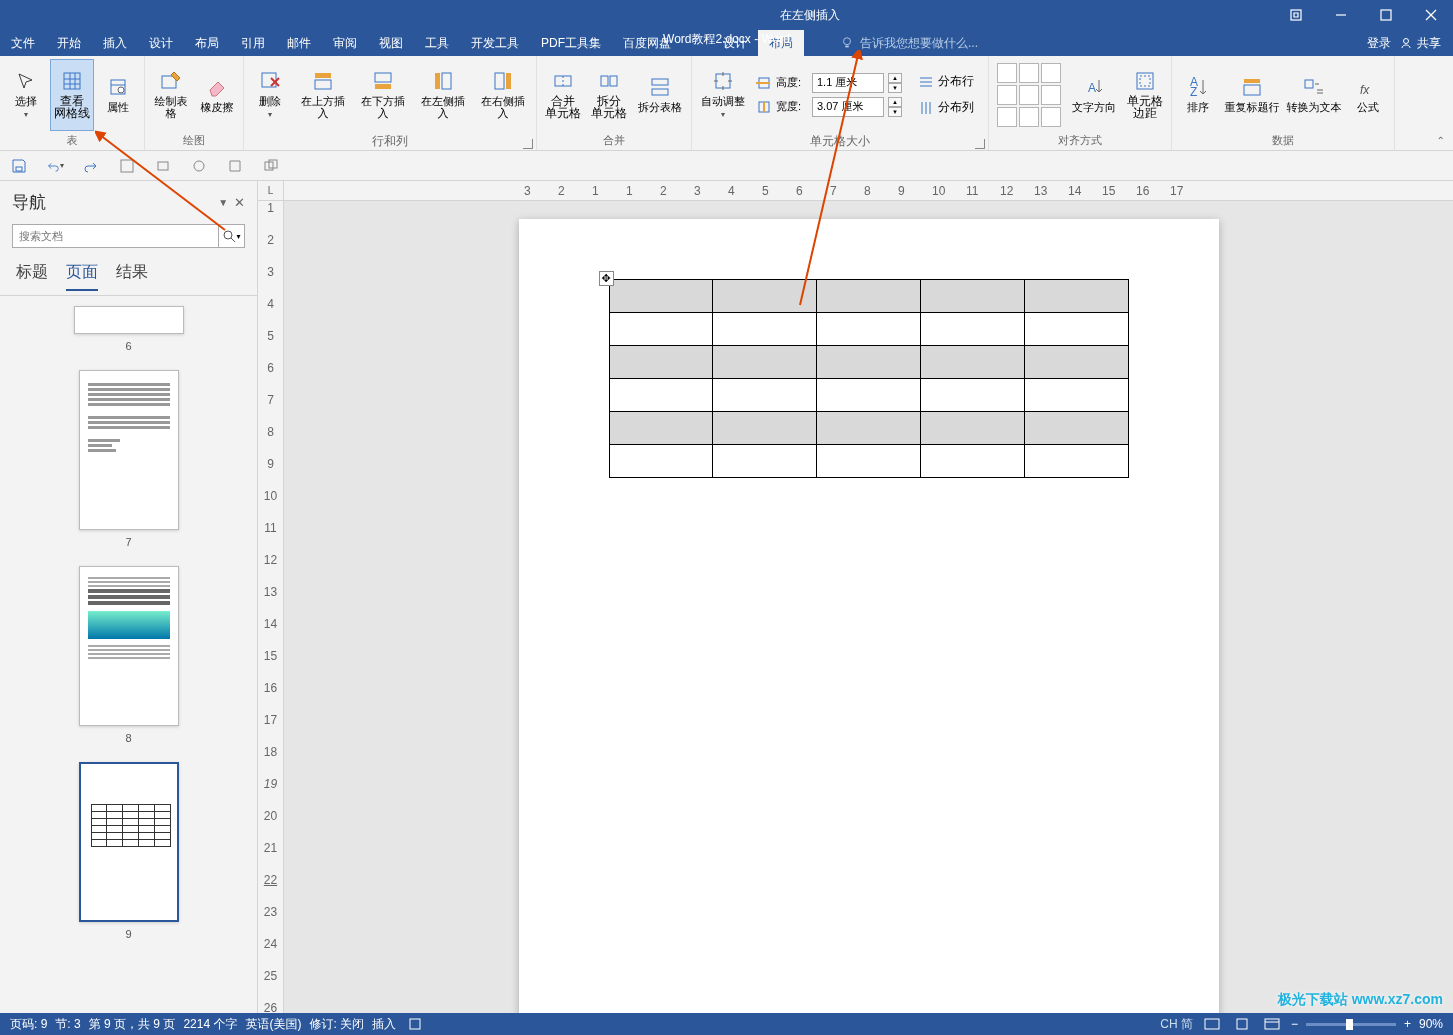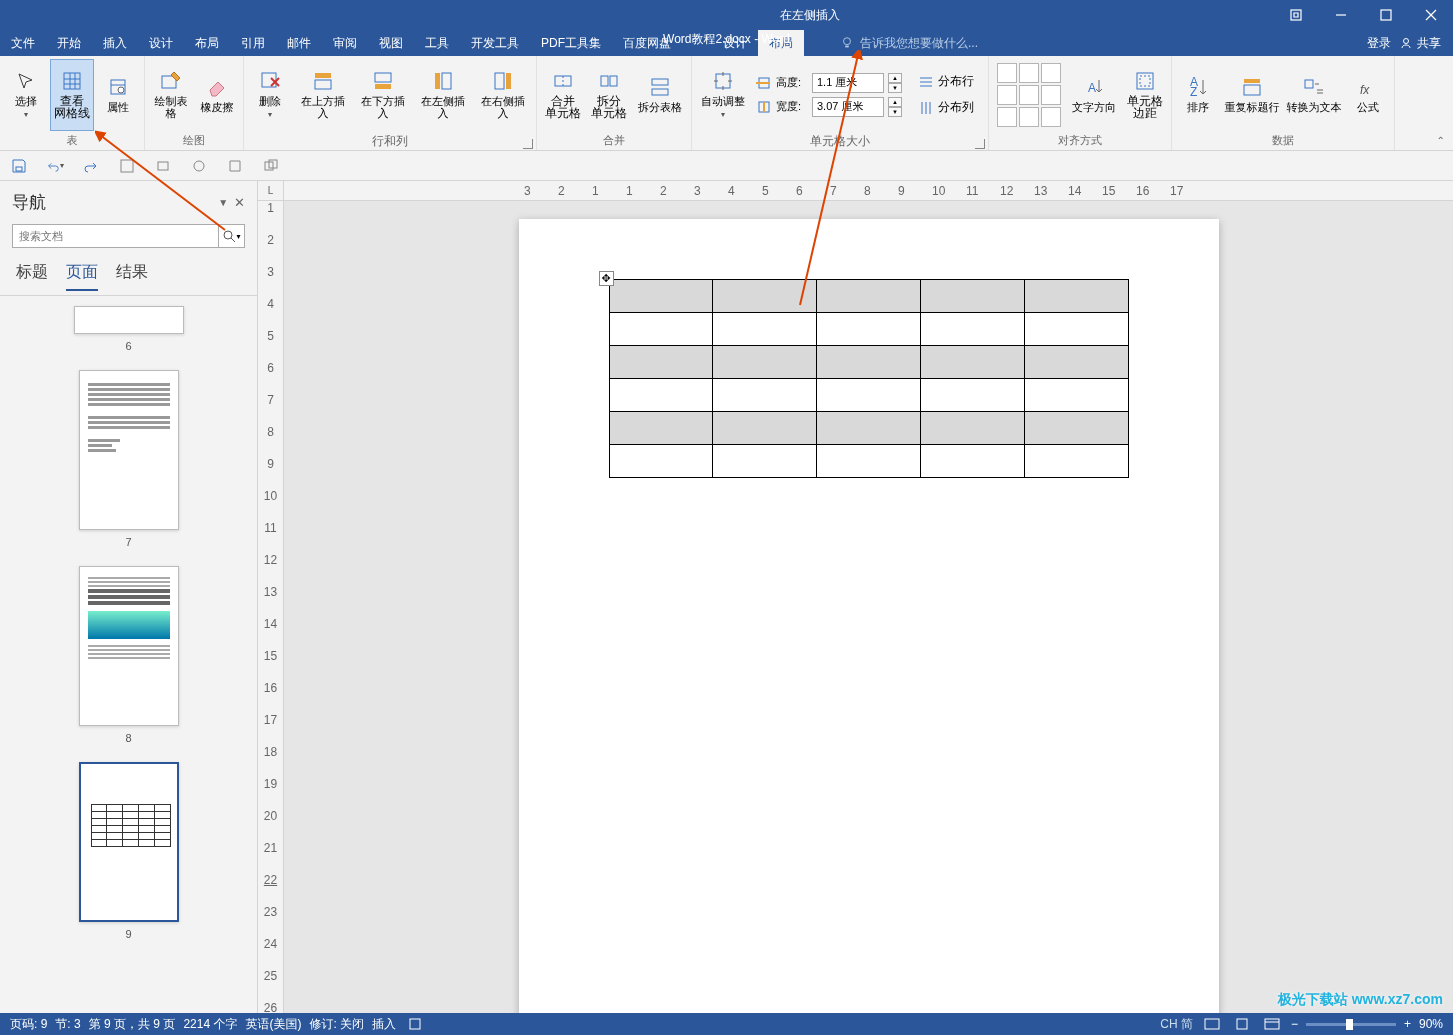--- a/index.html
+++ b/index.html
@@ -618,21 +618,21 @@
         <div class="t" style="top: 256px;">9</div>
         <div class="t" style="top: 288px;">10</div>
         <div class="t" style="top: 320px;">11</div>
         <div class="t" style="top: 352px;">12</div>
         <div class="t" style="top: 384px;">13</div>
         <div class="t" style="top: 416px;">14</div>
         <div class="t" style="top: 448px;">15</div>
         <div class="t" style="top: 480px;">16</div>
         <div class="t" style="top: 512px;">17</div>
         <div class="t" style="top: 544px;">18</div>
-        <div class="t" style="top: 576px;">19</div>
+        <div class="t" style="top: 576px; font-style: italic;">19</div>
         <div class="t" style="top: 608px;">20</div>
         <div class="t" style="top: 640px;">21</div>
         <div class="t" style="top: 672px; text-decoration: underline;">22</div>
         <div class="t" style="top: 704px;">23</div>
         <div class="t" style="top: 736px;">24</div>
         <div class="t" style="top: 768px;">25</div>
         <div class="t" style="top: 800px;">26</div>
       </div>
   </div>
 

